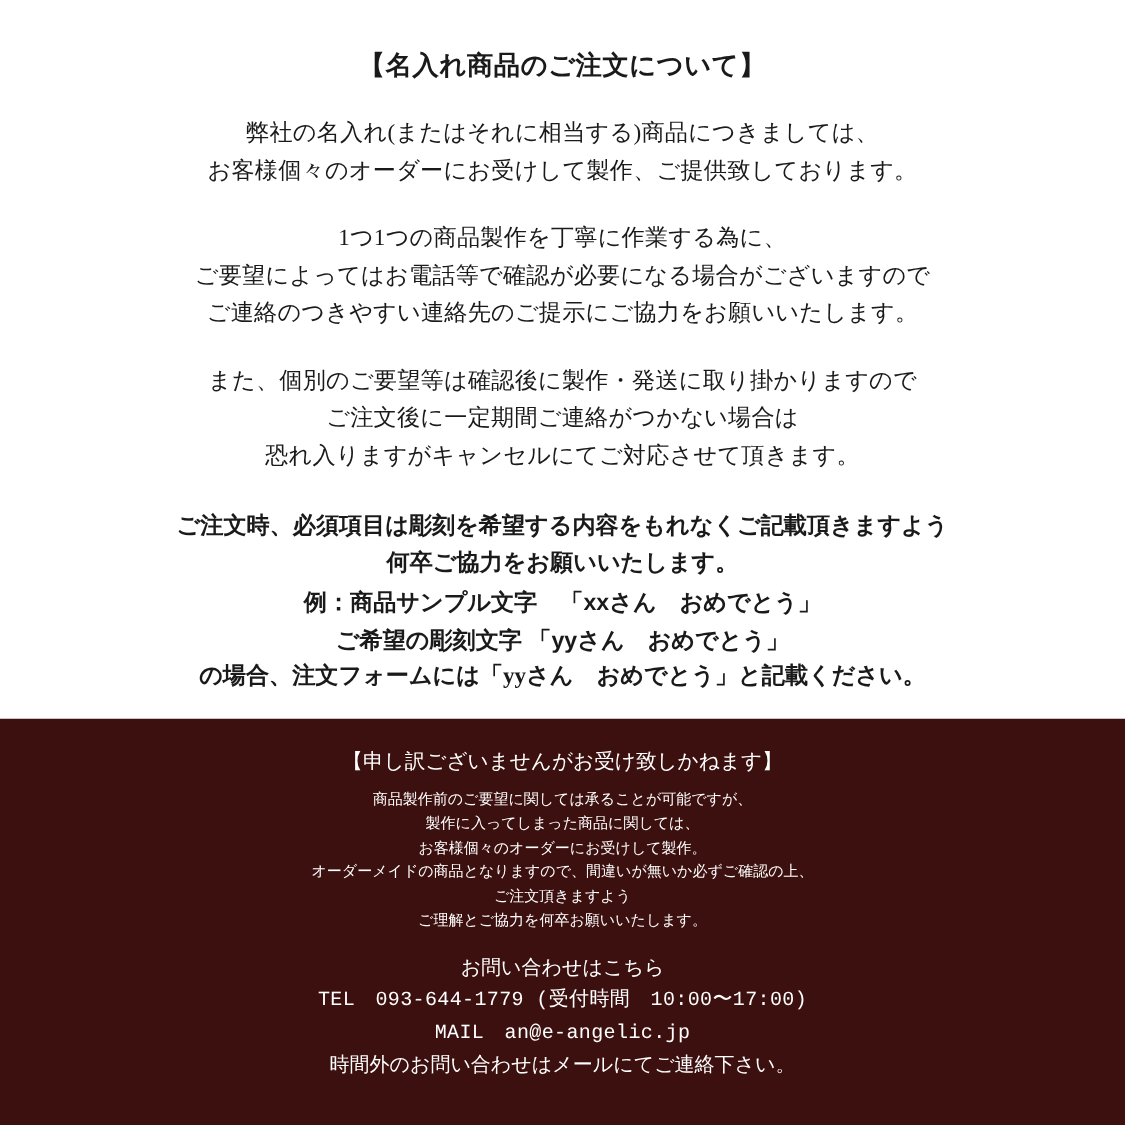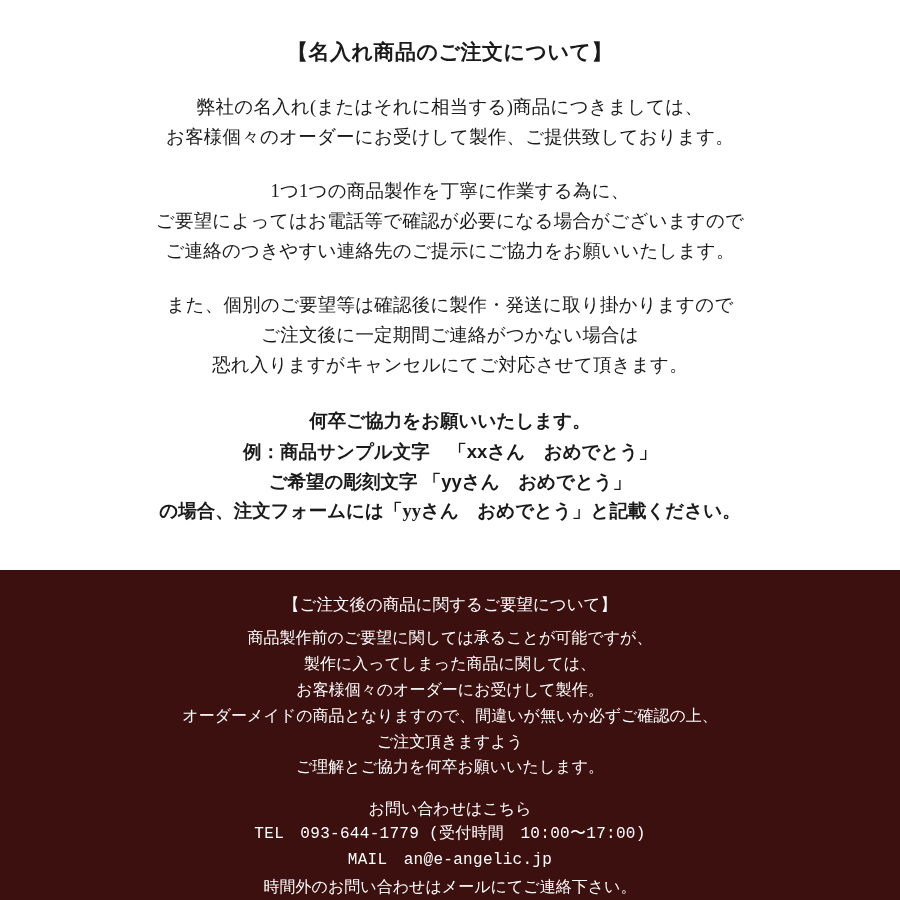--- a/index.html
+++ b/index.html
@@ -72,21 +72,21 @@
   }
   .bottom-heading {
     font-size: 16.5px;
     font-weight: normal;
     margin: 4px 0 8px 0;
     line-height: 1.5;
     font-family: "Liberation Sans", sans-serif;
   }
   .bottom-line {
     display: block;
-    font-size: 16px;
+    font-size: 12px;
     line-height: 1.62;
     white-space: nowrap;
     font-family: "Liberation Sans", sans-serif;
   }
   .contact-gap {
     height: 16px;
   }
   .contact-line {
     display: block;
     font-size: 16px;
@@ -119,31 +119,32 @@
       <span class="line">ご連絡のつきやすい連絡先のご提示にご協力をお願いいたします。</span>
     </div>
 
     <div class="para">
       <span class="line">また、個別のご要望等は確認後に製作・発送に取り掛かりますので</span>
       <span class="line">ご注文後に一定期間ご連絡がつかない場合は</span>
       <span class="line">恐れ入りますがキャンセルにてご対応させて頂きます。</span>
     </div>
 
     <div class="lower-block">
+      <span class="line">ご注文時、必須項目は彫刻を希望する内容をもれなくご記載頂きますよう</span>
       <span class="line">何卒ご協力をお願いいたします。</span>
       <span class="line mono-ex">例：商品サンプル文字　「xxさん　おめでとう」</span>
       <span class="line mono-ex">ご希望の彫刻文字 「yyさん　おめでとう」</span>
       <span class="line">の場合、注文フォームには「yyさん　おめでとう」と記載ください。</span>
     </div>
 
   </div>
 
   <div class="bottom-section">
 
-    <div class="bottom-heading">【ご注文後の商品に関するご要望について】</div>
+    <div class="bottom-heading">【申し訳ございませんがお受け致しかねます】</div>
 
     <span class="bottom-line">商品製作前のご要望に関しては承ることが可能ですが、</span>
     <span class="bottom-line">製作に入ってしまった商品に関しては、</span>
     <span class="bottom-line">お客様個々のオーダーにお受けして製作。</span>
     <span class="bottom-line">オーダーメイドの商品となりますので、間違いが無いか必ずご確認の上、</span>
     <span class="bottom-line">ご注文頂きますよう</span>
     <span class="bottom-line">ご理解とご協力を何卒お願いいたします。</span>
 
     <div class="contact-gap"></div>
 

